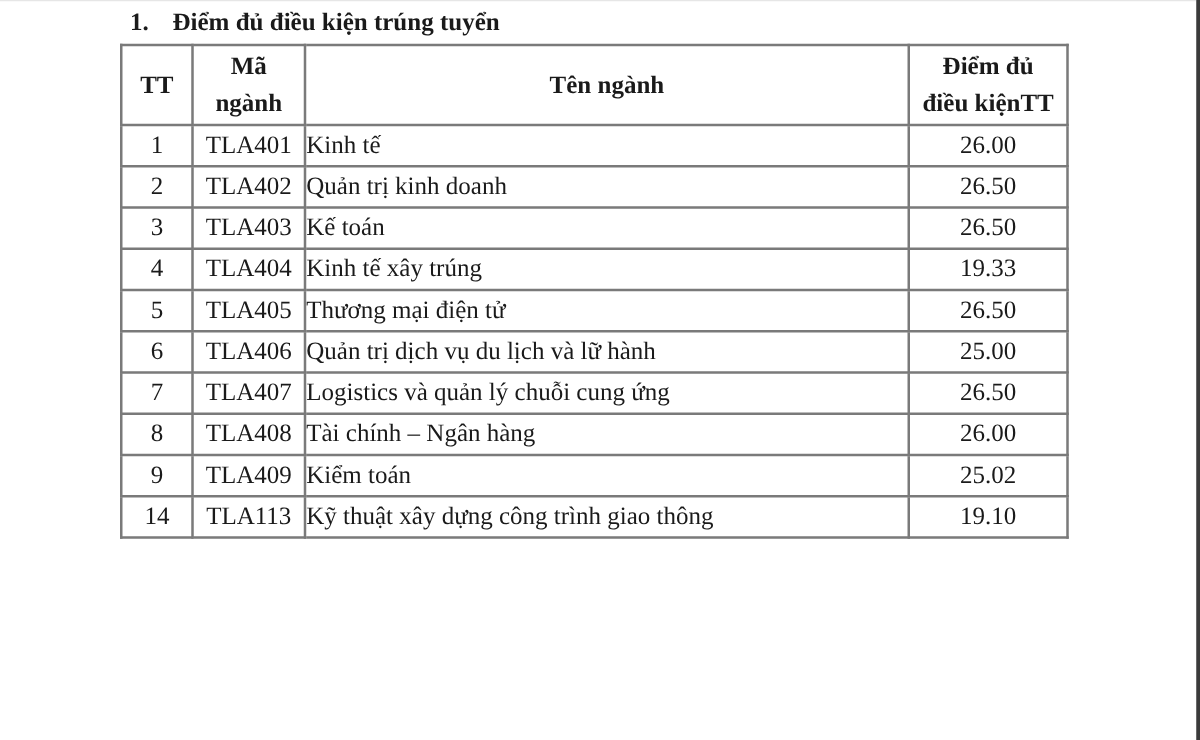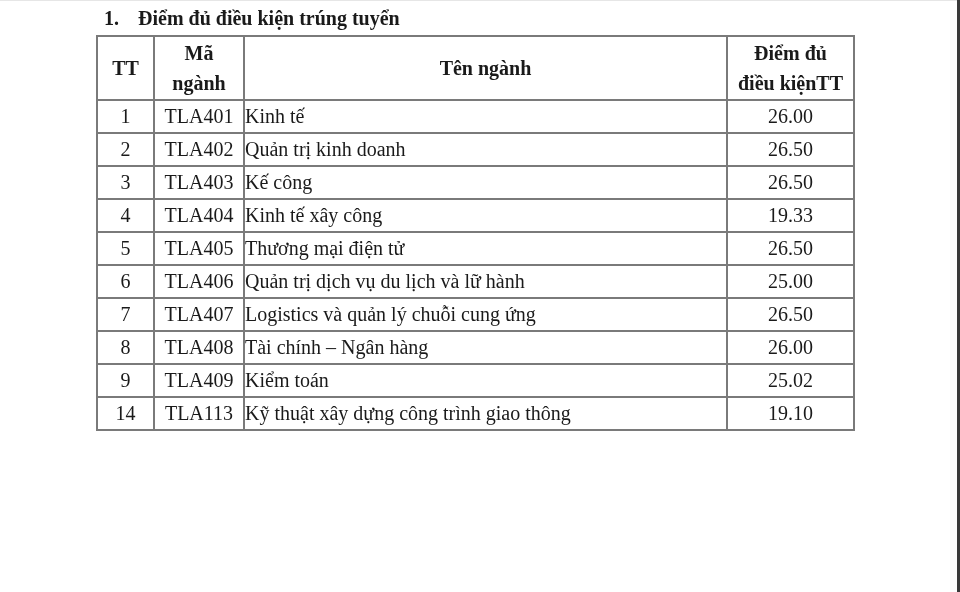--- a/index.html
+++ b/index.html
@@ -117,27 +117,27 @@
       </tr>
       <tr>
         <td class="c-tt">2</td>
         <td class="c-code">TLA402</td>
         <td class="c-name">Quản trị kinh doanh</td>
         <td class="c-score">26.50</td>
       </tr>
       <tr>
         <td class="c-tt">3</td>
         <td class="c-code">TLA403</td>
-        <td class="c-name">Kế công</td>
+        <td class="c-name">Kế toán</td>
         <td class="c-score">26.50</td>
       </tr>
       <tr>
         <td class="c-tt">4</td>
         <td class="c-code">TLA404</td>
-        <td class="c-name">Kinh tế xây công</td>
+        <td class="c-name">Kinh tế xây trúng</td>
         <td class="c-score">19.33</td>
       </tr>
       <tr>
         <td class="c-tt">5</td>
         <td class="c-code">TLA405</td>
         <td class="c-name">Thương mại điện tử</td>
         <td class="c-score">26.50</td>
       </tr>
       <tr>
         <td class="c-tt">6</td>

